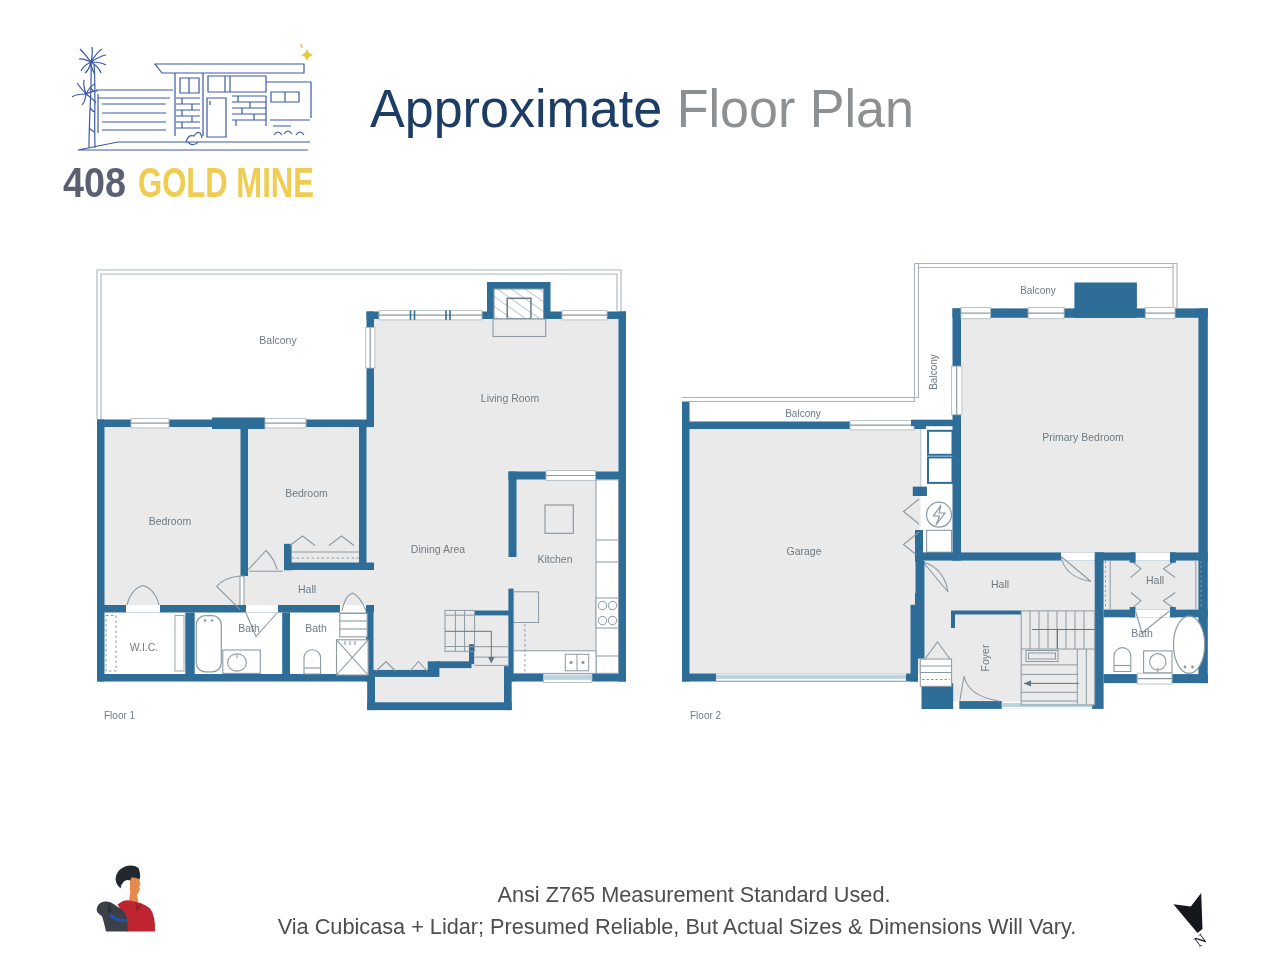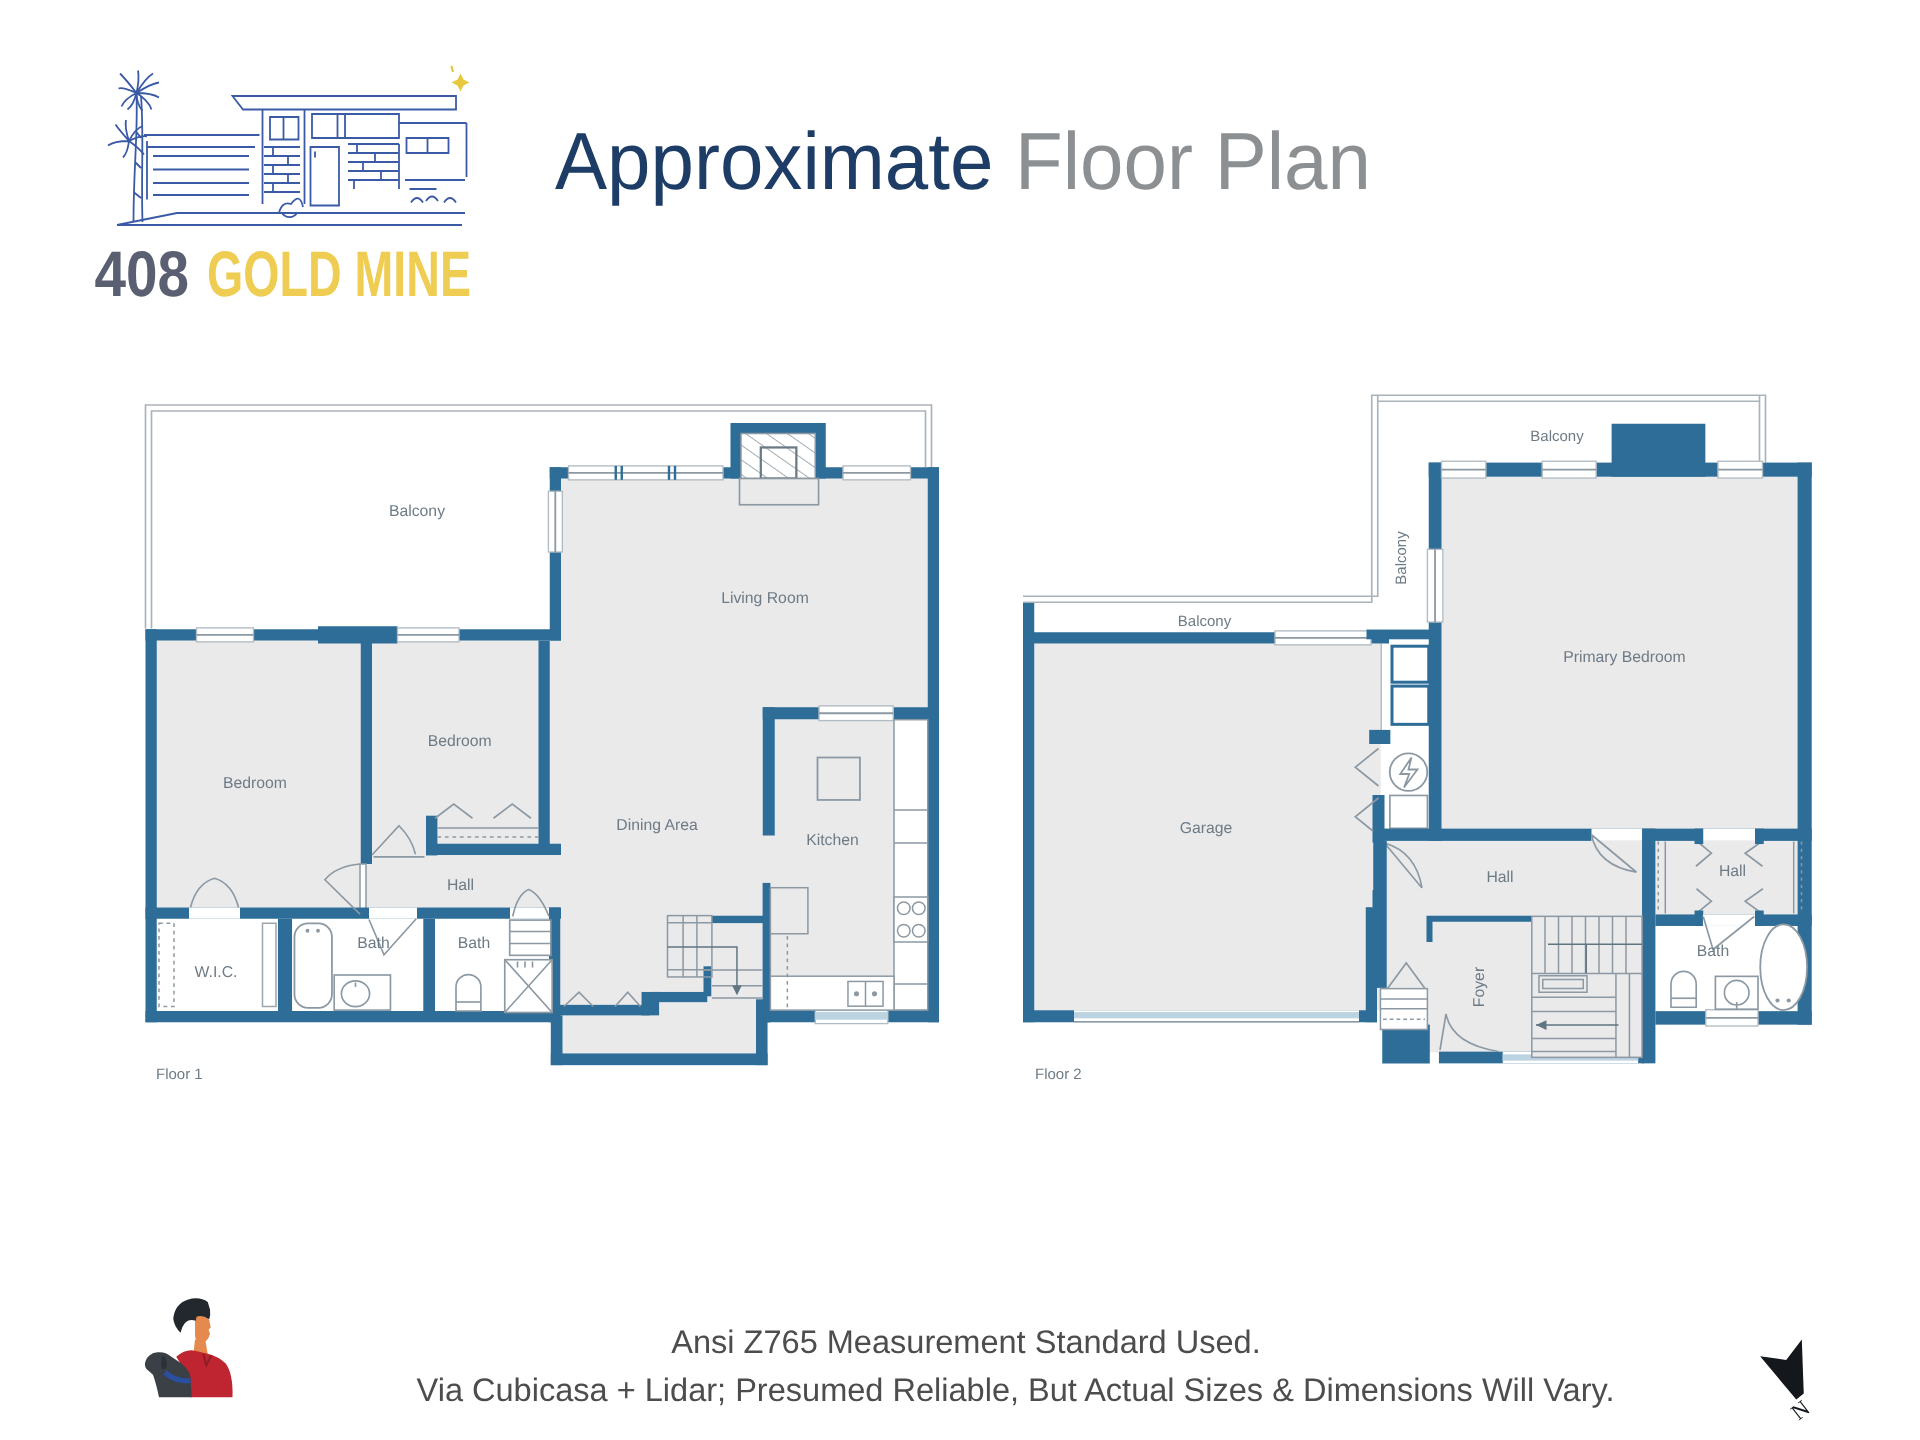--- a/index.html
+++ b/index.html
@@ -2,21 +2,21 @@
 <html><head>
 <meta charset="utf-8">
 <style>
   html,body{margin:0;padding:0;background:#ffffff;}
   .page{position:relative;width:1280px;height:960px;background:#ffffff;overflow:hidden;
         font-family:"Liberation Sans", sans-serif;}
   .title{position:absolute;left:370px;top:77px;font-size:54px;letter-spacing:0px;white-space:nowrap;
          transform:scaleX(.964);transform-origin:0 0;}
   .title .a{color:#1d3c66;}
   .title .b{color:#8d9093;}
-  .foot1{position:absolute;top:882px;left:644px;transform:translateX(-50%);font-size:21.7px;color:#4d4d4d;white-space:nowrap;}
+  .foot1{position:absolute;top:882px;left:694px;transform:translateX(-50%);font-size:21.7px;color:#4d4d4d;white-space:nowrap;}
   .foot2{position:absolute;top:914px;left:677px;transform:translateX(-50%);font-size:21.7px;color:#4d4d4d;white-space:nowrap;}
 </style>
 </head>
 <body>
 <div class="page">
 
 <svg id="logo" style="position:absolute;left:58px;top:38px" width="270" height="165" viewBox="0 0 270 165">
 <g stroke="#3b5aa6" stroke-width="1.2" fill="none">
 
   <g>

